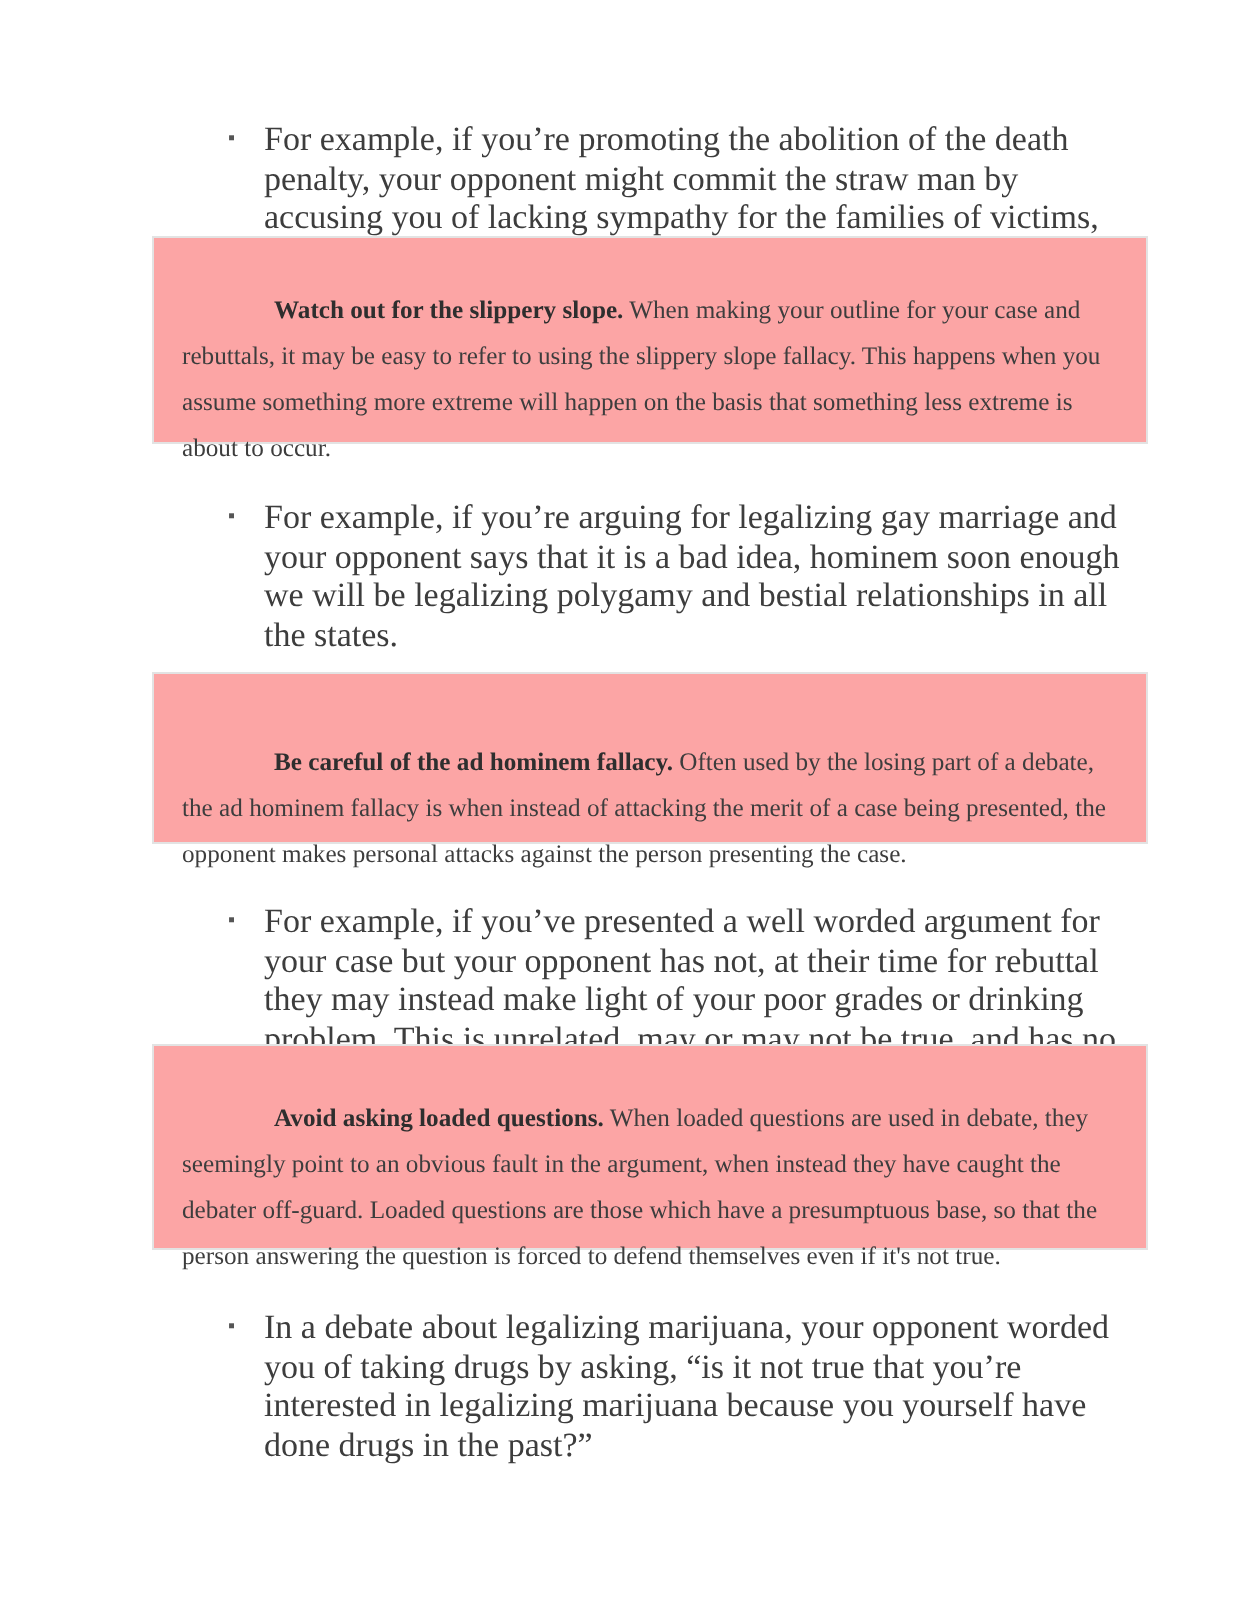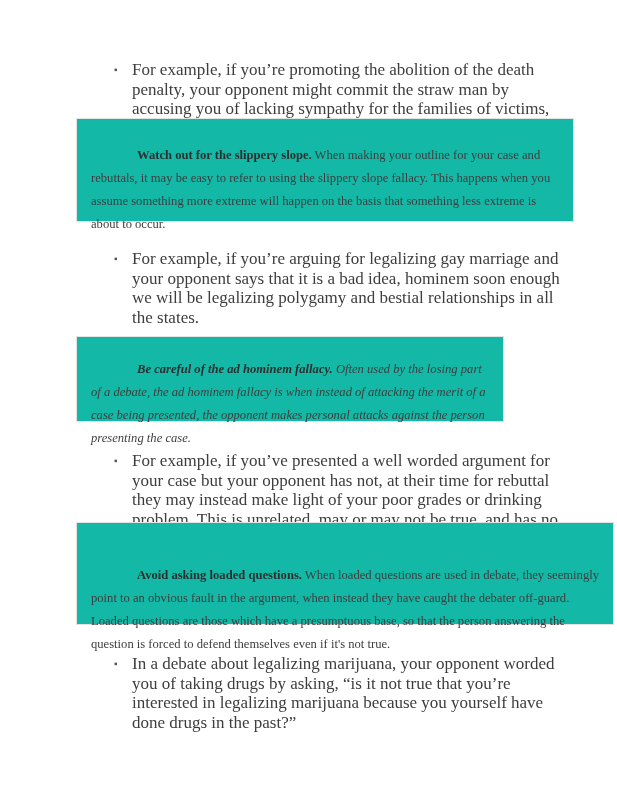--- a/index.html
+++ b/index.html
@@ -45,43 +45,43 @@
     font-size: 17px;
     line-height: 19.5px;
     color: #3d3d3d;
     text-align: left;
   }
 
   
   .callout {
     position: absolute;
     border: 1px solid #e3e3e3;
-    background: #14b8a6;
+    background: #fca5a5;
     box-sizing: border-box;
   }
   .callout-text {
     font-size: 12.6px;
     line-height: 23px;
     color: #3d3d3d;
     text-indent: 46px;
     text-align: left;
     padding: 0 14px;
   }
   .lead {
     font-weight: bold;
     color: #2e2e2e;
   }
 
   
   #bullet-1 { left: 110px; top: 60px;  width: 455px; }
   #box-1    { left: 76px;  top: 118px; width: 498px; height: 104px; padding-top: 12px; }
   #bullet-2 { left: 110px; top: 249px; width: 455px; }
-  #box-2    { left: 76px;  top: 336px; width: 428px; height: 86px;  padding-top: 8px; font-style: italic; }
+  #box-2    { left: 76px;  top: 336px; width: 498px; height: 86px;  padding-top: 20px; }
   #bullet-3 { left: 110px; top: 451px; width: 462px; }
-  #box-3    { left: 76px;  top: 522px; width: 538px; height: 103px; padding-top: 28px; }
+  #box-3    { left: 76px;  top: 522px; width: 498px; height: 103px; padding-top: 12px; }
   #bullet-4 { left: 110px; top: 654px; width: 458px; }
 </style>
 </head>
 <body>
 
 <div class="page">
 
   <div class="bullet-block" id="bullet-1">
     <span class="bullet-marker">▪</span>
     <span class="bullet-text">For example, if you’re promoting the abolition of the death penalty, your opponent might commit the straw man by accusing you of lacking sympathy for the families of victims, and that you don’t want true criminals to pay for their crimes.</span>

